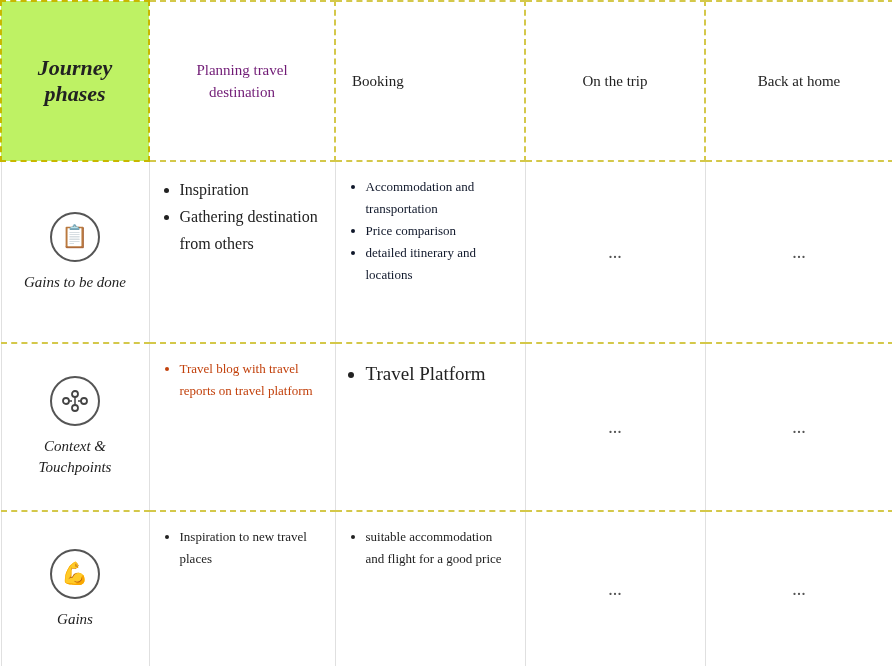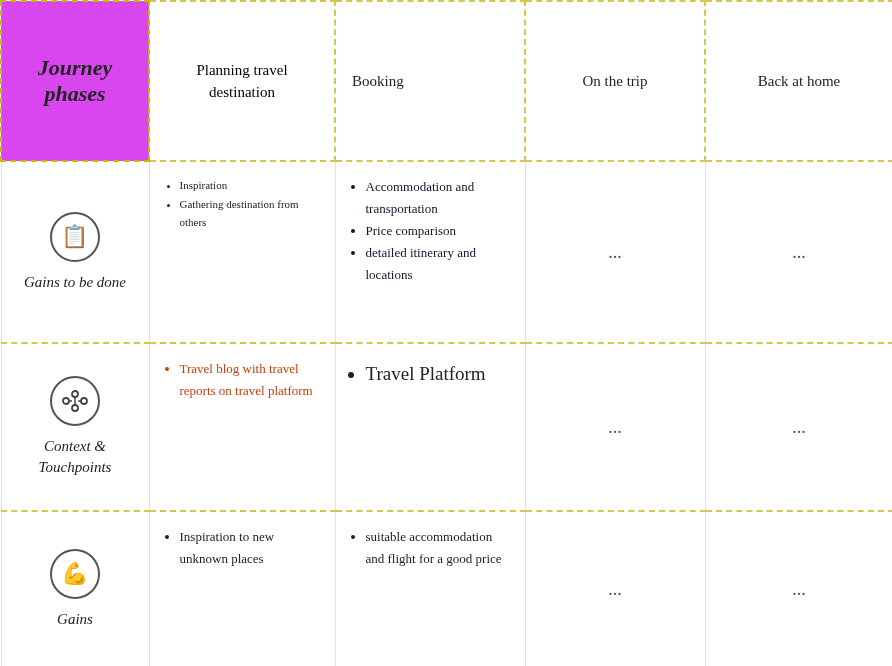--- a/index.html
+++ b/index.html
@@ -28,25 +28,25 @@
     <colgroup>
       <col style="width:148px">
       <col style="width:186px">
       <col style="width:190px">
       <col style="width:180px">
       <col style="width:188px">
     </colgroup>
 
     <tbody>
         <tr style="height:160px;">
-      <td style="background:#d946ef; border:2px dashed #c8b800; text-align:center; padding:16px; vertical-align:middle;">
+      <td style="background:#bef264; border:2px dashed #c8b800; text-align:center; padding:16px; vertical-align:middle;">
         <span style="font-size:22px; font-weight:bold; font-style:italic; color:#222; line-height:1.2;">Journey phases</span>
       </td>
       <td style="border:2px dashed #d4c84a; text-align:center; padding:16px; vertical-align:middle;">
-        <span style="font-size:15px; color:#000000; line-height:1.5;">Planning travel destination</span>
+        <span style="font-size:15px; color:#701a75; line-height:1.5;">Planning travel destination</span>
       </td>
       <td style="border:2px dashed #d4c84a; text-align:left; padding:16px; vertical-align:middle;">
         <span style="font-size:15px; color:#222; line-height:1.5;">Booking</span>
       </td>
       <td style="border:2px dashed #d4c84a; text-align:center; padding:16px; vertical-align:middle;">
         <span style="font-size:15px; color:#222; line-height:1.5;">On the trip</span>
       </td>
       <td style="border:2px dashed #d4c84a; text-align:center; padding:16px; vertical-align:middle;">
         <span style="font-size:15px; color:#222; line-height:1.5;">Back at home</span>
       </td>
@@ -55,21 +55,21 @@
     <tr style="height:182px;">
       <td style="border:1px solid #e0e0e0; border-top:2px dashed #d4c84a; text-align:center; padding:12px 8px; vertical-align:middle; background:#fff;">
         <div style="display:flex; flex-direction:column; align-items:center; gap:10px;">
           <div style="width:50px; height:50px; border:2px solid #555; border-radius:50%; display:flex; align-items:center; justify-content:center; font-size:22px;">
             📋
           </div>
           <span style="font-size:15px; font-style:italic; color:#222; line-height:1.4; text-align:center;">Gains to be done</span>
         </div>
       </td>
       <td style="border:1px solid #e0e0e0; border-top:2px dashed #d4c84a; padding:14px 14px; vertical-align:top;">
-        <ul style="list-style:disc; padding-left:16px; font-size:11px; color:#222; line-height:1.7;">
+        <ul style="list-style:disc; padding-left:16px; font-size:16px; color:#222; line-height:1.7;">
           <li>Inspiration</li>
           <li>Gathering destination from others</li>
         </ul>
       </td>
       <td style="border:1px solid #e0e0e0; border-top:2px dashed #d4c84a; padding:14px 14px; vertical-align:top;">
         <ul style="list-style:disc; padding-left:16px; font-size:13px; color:#0f172a; line-height:1.7;">
           <li>Accommodation and transportation</li>
           <li>Price comparison</li>
           <li>detailed itinerary and locations</li>
         </ul>
@@ -121,21 +121,21 @@
       <td style="border:1px solid #e0e0e0; border-top:2px dashed #d4c84a; text-align:center; padding:12px 8px; vertical-align:middle; background:#fff;">
         <div style="display:flex; flex-direction:column; align-items:center; gap:10px;">
           <div style="width:50px; height:50px; border:2px solid #555; border-radius:50%; display:flex; align-items:center; justify-content:center; font-size:22px;">
             💪
           </div>
           <span style="font-size:15px; font-style:italic; color:#222; line-height:1.4; text-align:center;">Gains</span>
         </div>
       </td>
       <td style="border:1px solid #e0e0e0; border-top:2px dashed #d4c84a; padding:14px 14px; vertical-align:top;">
         <ul style="list-style:disc; padding-left:16px; font-size:13px; color:#222; line-height:1.7;">
-          <li>Inspiration to new unknown places</li>
+          <li>Inspiration to new travel places</li>
         </ul>
       </td>
       <td style="border:1px solid #e0e0e0; border-top:2px dashed #d4c84a; padding:14px 14px; vertical-align:top;">
         <ul style="list-style:disc; padding-left:16px; font-size:13px; color:#222; line-height:1.7;">
           <li>suitable accommodation and flight for a good price</li>
         </ul>
       </td>
       <td style="border:1px solid #e0e0e0; border-top:2px dashed #d4c84a; padding:14px; vertical-align:middle; text-align:center;">
         <span style="font-size:18px; color:#555;">...</span>
       </td>

